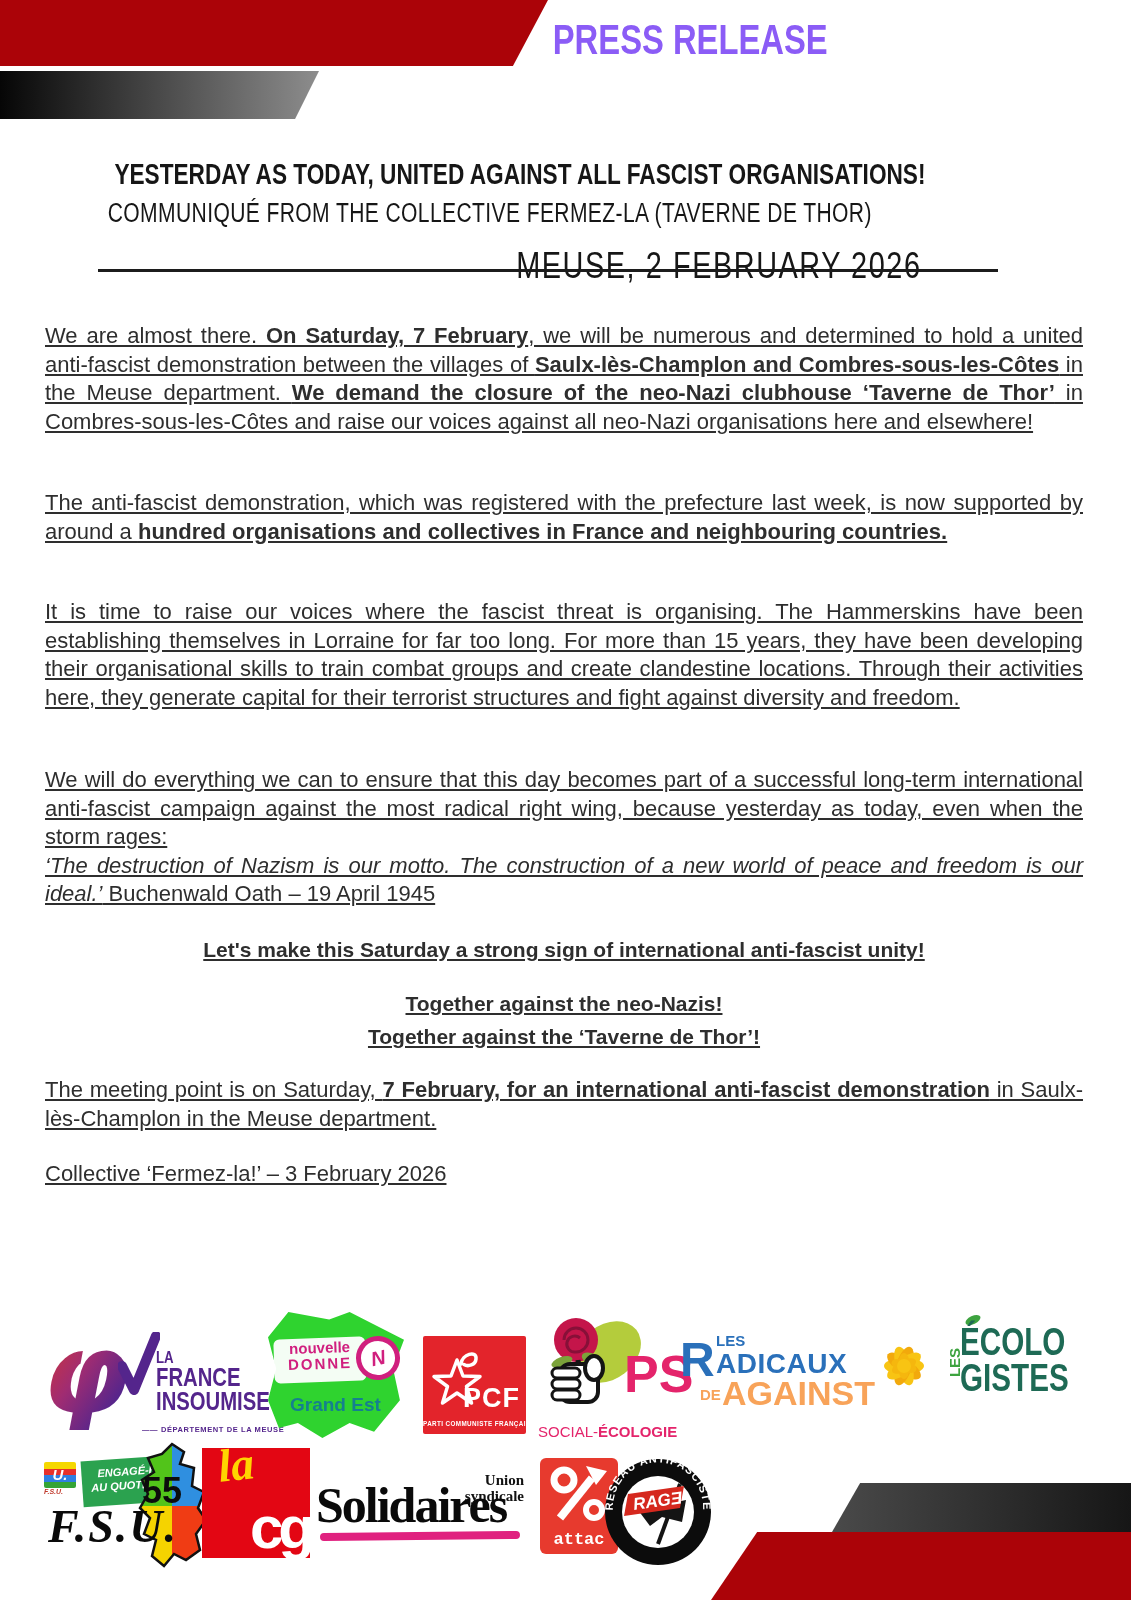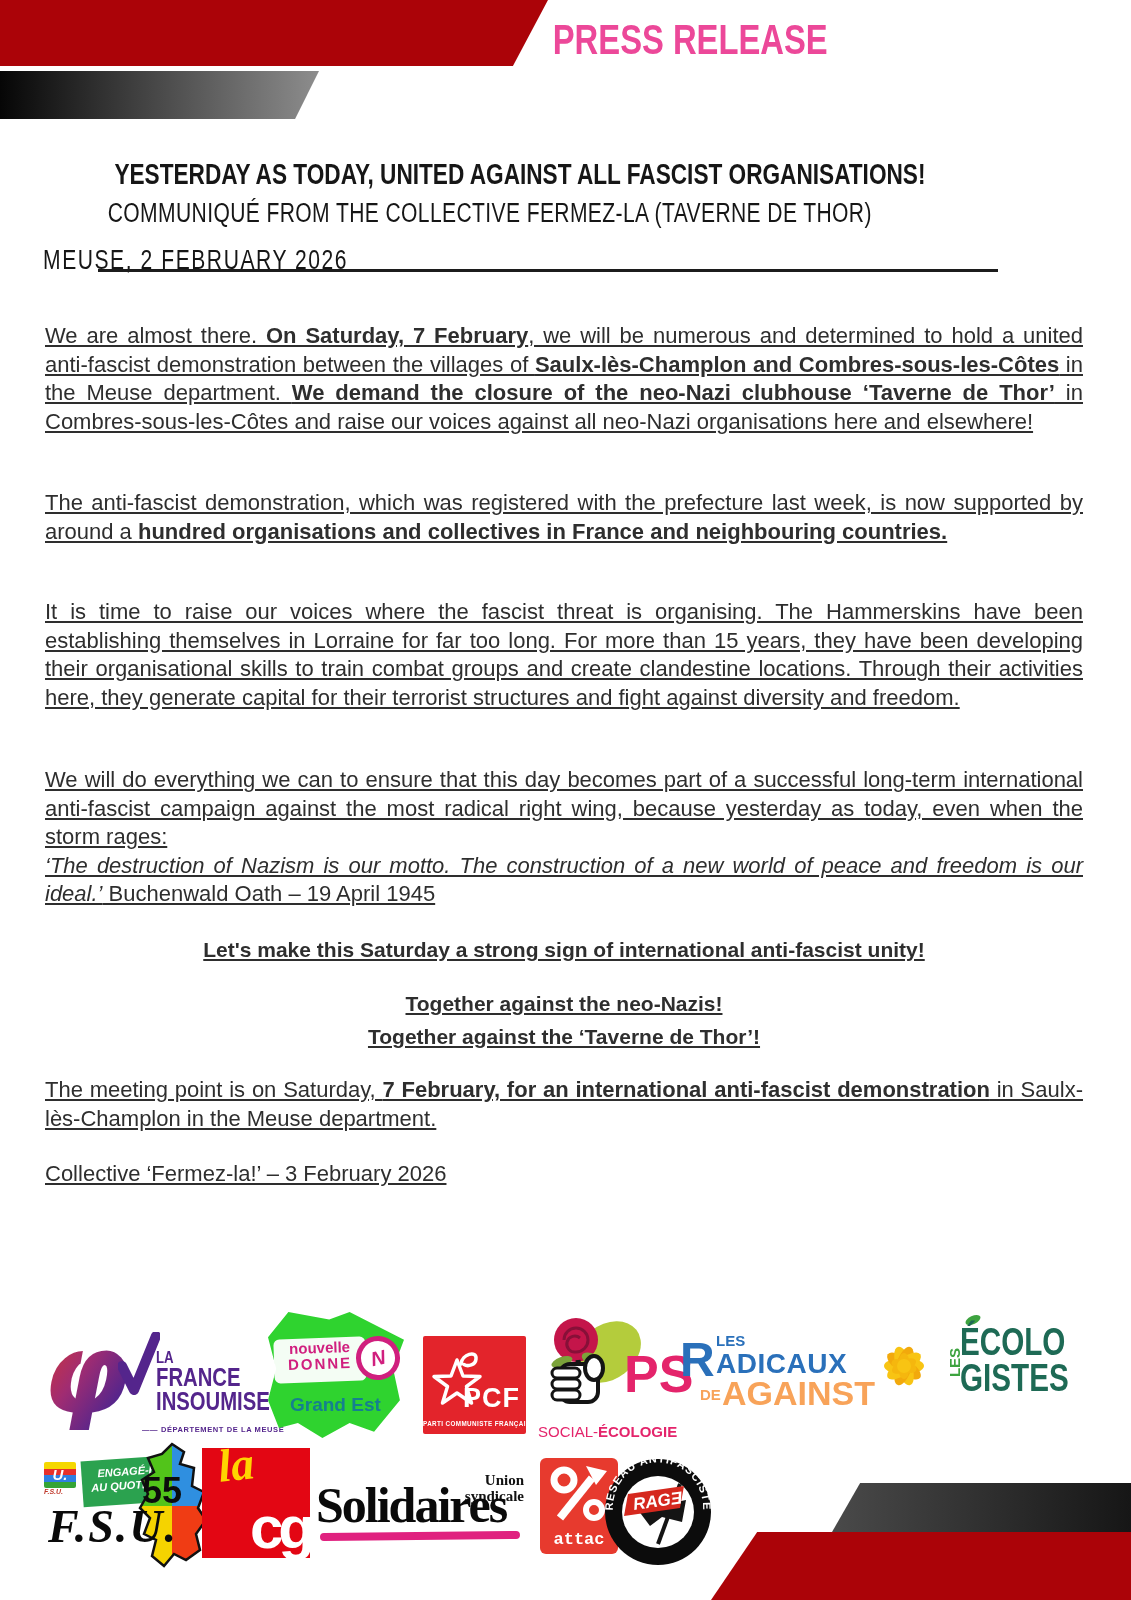--- a/index.html
+++ b/index.html
@@ -12,27 +12,27 @@
   .gray-top{top:71px;left:0;width:319px;height:48px;
             background:linear-gradient(to right,#060606,#8d8d8d);
             clip-path:polygon(0 0,100% 0,92.5% 100%,0 100%);}
   .gray-bottom{top:1483px;left:832px;width:299px;height:49px;
                background:linear-gradient(to right,#4a4a4a,#161616);
                clip-path:polygon(9.4% 0,100% 0,100% 100%,0 100%);}
   .red-bottom{top:1532px;left:711px;width:420px;height:68px;background:#ab0308;
               clip-path:polygon(11% 0,100% 0,100% 100%,0 100%);}
   
   .press-release{position:absolute;top:16px;left:500px;width:380px;text-align:center;
-                 font-size:42px;font-weight:bold;color:#ec4899;white-space:nowrap;}
+                 font-size:42px;font-weight:bold;color:#8b5cf6;white-space:nowrap;}
   .condensed{display:inline-block;transform:scaleX(0.78);transform-origin:center;white-space:nowrap;}
   .condensed-l{display:inline-block;transform:scaleX(0.78);transform-origin:left;white-space:nowrap;}
-  .title-block{position:absolute;top:158px;left:0;width:979px;text-align:left;color:#161616;z-index:1;}
+  .title-block{position:absolute;top:158px;left:0;width:979px;text-align:right;color:#161616;z-index:1;}
   .title-line{font-size:29px;font-weight:bold;margin:0 0 7px 0;}
   .subtitle-line{font-size:27px;font-weight:400;margin:0 0 7px 0;letter-spacing:.5px;}
-  .date-line{font-size:27px;font-weight:400;letter-spacing:2px;margin-top:16px;}
+  .date-line{font-size:37px;font-weight:400;letter-spacing:2px;margin-top:16px;}
   .rule{position:absolute;top:269px;left:98px;width:900px;height:3px;background:#1c1c1c;z-index:1;}
   
   .bodytext{position:absolute;top:0;left:45px;width:1038px;height:1600px;z-index:1;}
   .bodytext p{position:absolute;margin:0;width:1038px;font-size:22px;line-height:28.5px;
               color:#2e2e2e;text-align:justify;text-decoration:underline;}
   .bodytext p.center{text-align:center;font-size:21px;}
   .p1{top:322px;} .p2{top:489px;} .p3{top:598px;} .p4{top:766px;}
   .c1{top:936px;} .c2{top:990px;} .c3{top:1023px;}
   .p5{top:1076px;} .p6{top:1160px;}
   

